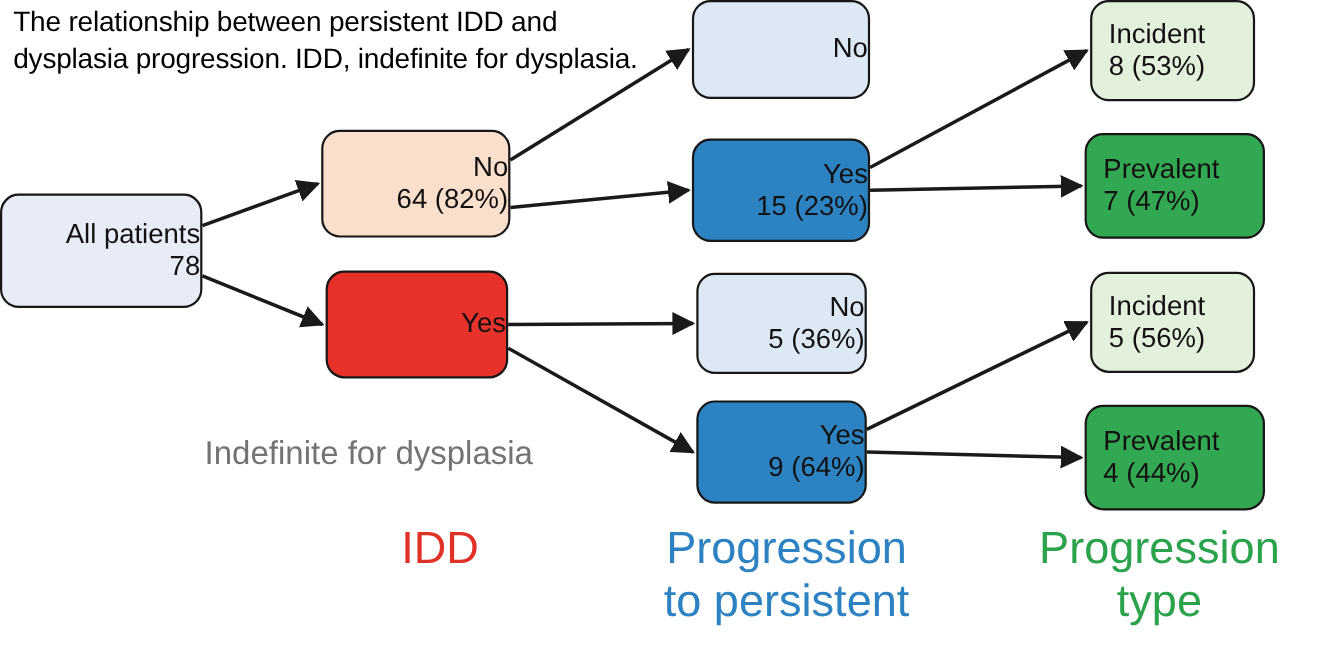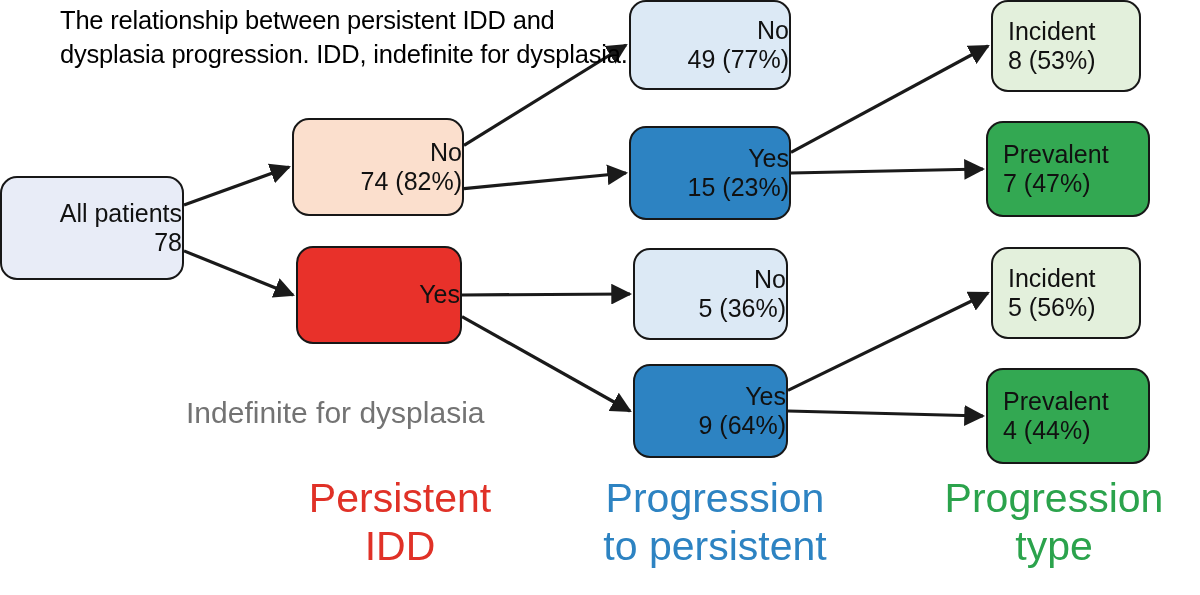--- a/index.html
+++ b/index.html
@@ -28,21 +28,21 @@
     left: 12px;
     top: 4px;
     width: 680px;
     font-family: "Liberation Sans", sans-serif;
     font-size: 25.5px;
     line-height: 1.33;
     color: #000000;
     letter-spacing: -0.2px;
     z-index: 5;
   }
-  .caption-line { display: block; white-space: nowrap; margin-left: 48px; }
+  .caption-line { display: block; white-space: nowrap; }
 
   .node {
     position: absolute;
     box-sizing: border-box;
     border: 2.5px solid #171717;
     border-radius: 17px;
     display: flex;
     flex-direction: column;
     align-items: flex-end;
     justify-content: center;
@@ -109,28 +109,27 @@
     <span class="ln caption-line">dysplasia progression. IDD, indefinite for dysplasia.</span>
   </div>
 
   <div id="node-layer">
       <div class="node" style="left: 0px; top: 176px; width: 184px; height: 104px; background: rgb(232, 236, 247); border-color: rgb(23, 23, 23); border-radius: 17px;">
         <span class="ln">All patients</span>
         <span class="ln">78</span>
       </div>
       <div class="node" style="left: 292px; top: 118px; width: 172px; height: 98px; background: rgb(251, 223, 205); border-color: rgb(23, 23, 23);">
         <span class="ln">No</span>
-        <span class="ln">74 (82%)</span>
+        <span class="ln">64 (82%)</span>
       </div>
       <div class="node" style="left: 296px; top: 246px; width: 166px; height: 98px; background: rgb(232, 49, 42); border-color: rgb(23, 23, 23);">
         <span class="ln">Yes</span>
       </div>
       <div class="node" style="left: 629px; top: 0px; width: 162px; height: 90px; background: rgb(220, 233, 245); border-color: rgb(23, 23, 23);">
         <span class="ln">No</span>
-        <span class="ln">49 (77%)</span>
       </div>
       <div class="node" style="left: 629px; top: 126px; width: 162px; height: 94px; background: rgb(45, 131, 194); border-color: rgb(23, 23, 23);">
         <span class="ln">Yes</span>
         <span class="ln">15 (23%)</span>
       </div>
       <div class="node" style="left: 633px; top: 248px; width: 155px; height: 92px; background: rgb(220, 233, 245); border-color: rgb(23, 23, 23);">
         <span class="ln">No</span>
         <span class="ln">5 (36%)</span>
       </div>
       <div class="node" style="left: 633px; top: 364px; width: 155px; height: 94px; background: rgb(45, 131, 194); border-color: rgb(23, 23, 23);">
@@ -152,21 +151,20 @@
       <div class="node left-text" style="left: 986px; top: 368px; width: 164px; height: 96px; background: rgb(51, 168, 82); border-color: rgb(23, 23, 23);">
         <span class="ln">Prevalent</span>
         <span class="ln">4 (44%)</span>
       </div>
     </div>
 
   <div class="subtitle" style="left:186px; top:396px;">Indefinite for dysplasia</div>
 
   <div id="label-layer">
       <div class="axis-label" style="left: 252px; top: 474px; width: 296px; color: rgb(224, 49, 39);">
-        <span class="ln">Persistent</span>
         <span class="ln">IDD</span>
       </div>
       <div class="axis-label" style="left: 556px; top: 474px; width: 318px; color: rgb(45, 131, 194);">
         <span class="ln">Progression</span>
         <span class="ln">to persistent</span>
       </div>
       <div class="axis-label" style="left: 908px; top: 474px; width: 292px; color: rgb(43, 163, 76);">
         <span class="ln">Progression</span>
         <span class="ln">type</span>
       </div>

